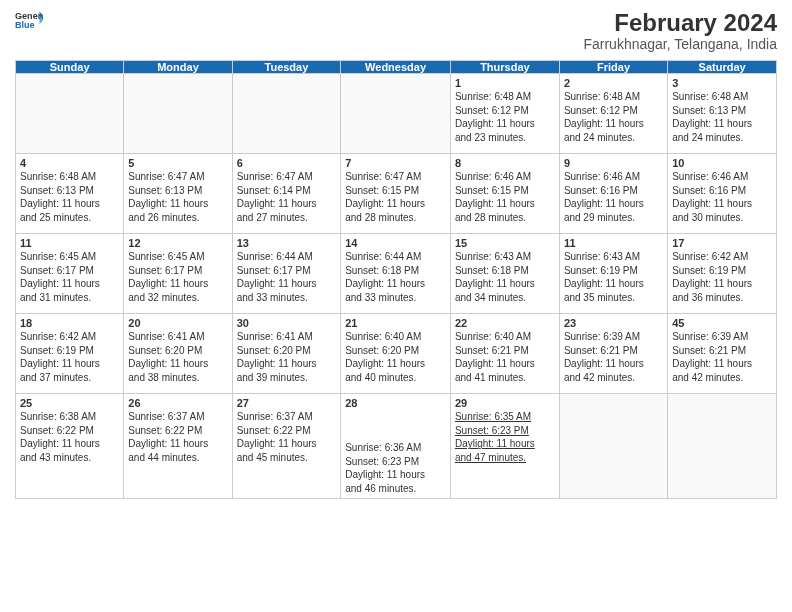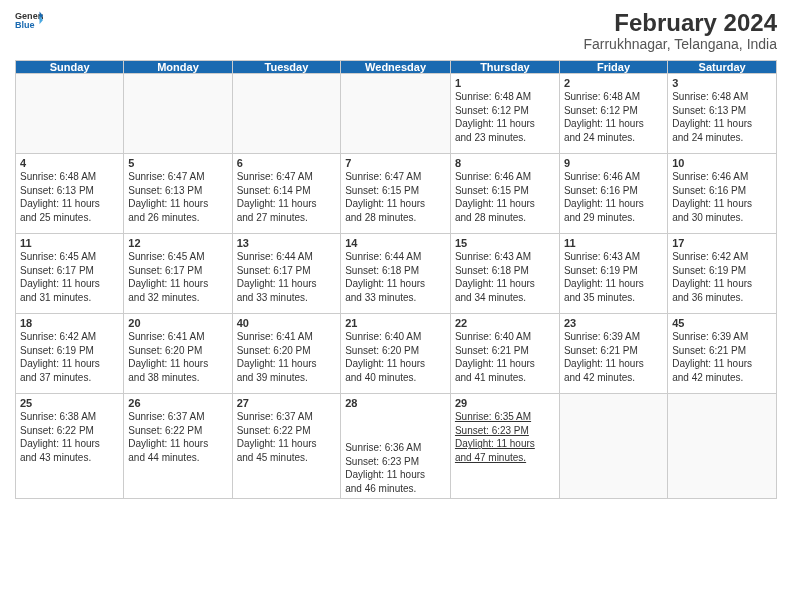--- a/index.html
+++ b/index.html
@@ -226,21 +226,21 @@
 and 37 minutes.</div>
           </td>
           <td>
             <span class="day-num">20</span>
             <div class="day-info" style="white-space: pre-line;">Sunrise: 6:41 AM
 Sunset: 6:20 PM
 Daylight: 11 hours
 and 38 minutes.</div>
           </td>
           <td>
-            <span class="day-num">40</span>
+            <span class="day-num">30</span>
             <div class="day-info" style="white-space: pre-line;">Sunrise: 6:41 AM
 Sunset: 6:20 PM
 Daylight: 11 hours
 and 39 minutes.</div>
           </td>
           <td>
             <span class="day-num">21</span>
             <div class="day-info" style="white-space: pre-line;">Sunrise: 6:40 AM
 Sunset: 6:20 PM
 Daylight: 11 hours

